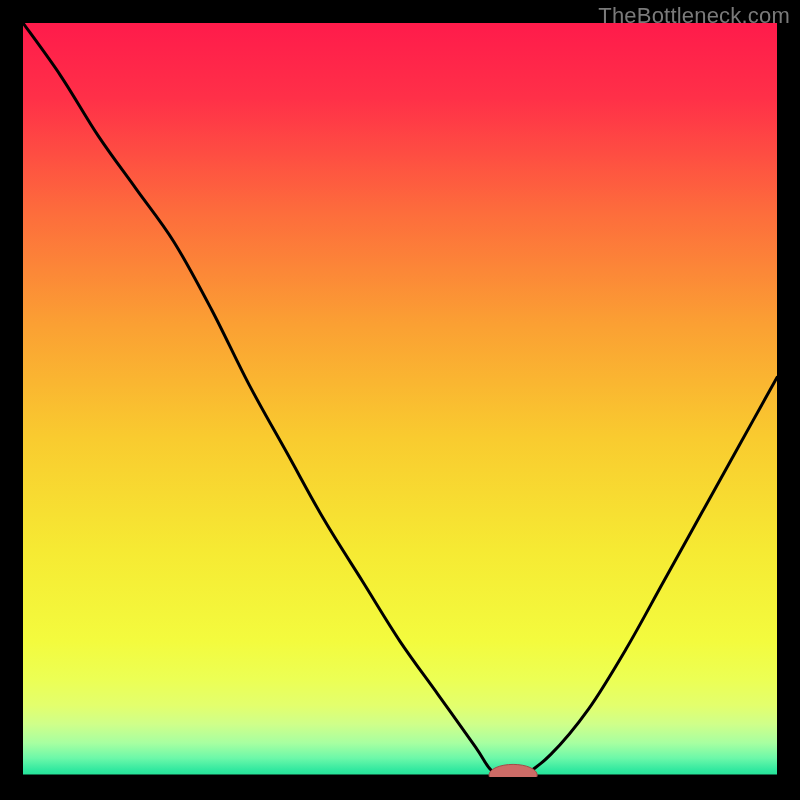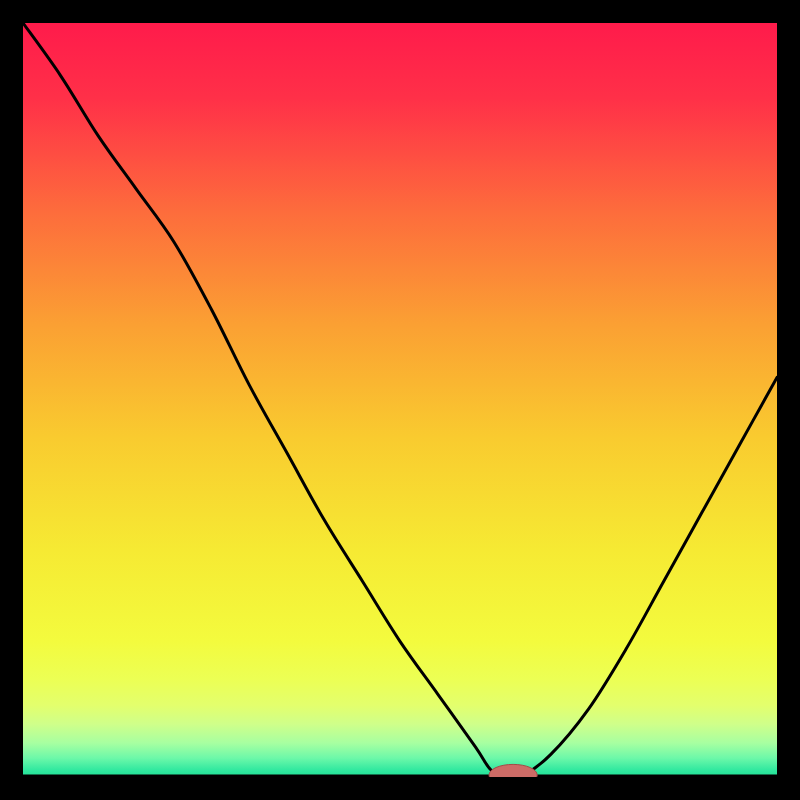--- a/index.html
+++ b/index.html
@@ -64,13 +64,14 @@
             <stop offset="99.00%" stop-color="#34e9a0"></stop>
             <stop offset="100.00%" stop-color="#1fe096"></stop>
           </linearGradient>
       </defs>
       <rect id="bg-rect" x="0" y="0" width="754" height="754" fill="url(#bg-grad)"></rect>
       <line id="x-axis" x1="0" y1="753" x2="754" y2="753" stroke="#000000" stroke-width="3"></line>
       <path id="curve" fill="none" stroke="#000000" stroke-width="3" stroke-linecap="round" stroke-linejoin="round" d="M0.0,0.0 C6.3,8.8 25.1,33.9 37.7,52.8 C50.3,71.6 62.8,94.3 75.4,113.1 C88.0,132.0 100.5,148.3 113.1,165.9 C125.7,183.5 138.2,198.6 150.8,218.7 C163.4,238.8 175.9,262.6 188.5,286.5 C201.1,310.4 213.6,338.0 226.2,361.9 C238.8,385.8 251.3,407.2 263.9,429.8 C276.5,452.4 289.0,476.3 301.6,497.6 C314.2,519.0 326.7,537.9 339.3,558.0 C351.9,578.1 364.4,599.4 377.0,618.3 C389.6,637.1 402.1,653.5 414.7,671.1 C427.3,688.7 443.6,711.3 452.4,723.8 C461.2,736.4 462.5,741.4 467.5,746.5 C472.5,751.5 477.5,752.7 482.6,754.0 C487.6,755.3 490.1,757.8 497.6,754.0 C505.2,750.2 516.5,742.7 527.8,731.4 C539.1,720.1 552.9,703.7 565.5,686.1 C578.1,668.5 590.6,647.2 603.2,625.8 C615.8,604.5 628.3,580.6 640.9,558.0 C653.5,535.3 666.0,512.7 678.6,490.1 C691.2,467.5 703.7,444.9 716.3,422.2 C728.9,399.6 747.7,365.7 754.0,354.4"></path>
       <ellipse id="marker" fill="#cc6b66" stroke="#a34b47" stroke-width="1" cx="490.1" cy="752.0" rx="24.1" ry="10.6"></ellipse>
     </svg>
   </div>
+  <div class="watermark">TheBottleneck.com</div>
 </div>
 
 </body></html>

